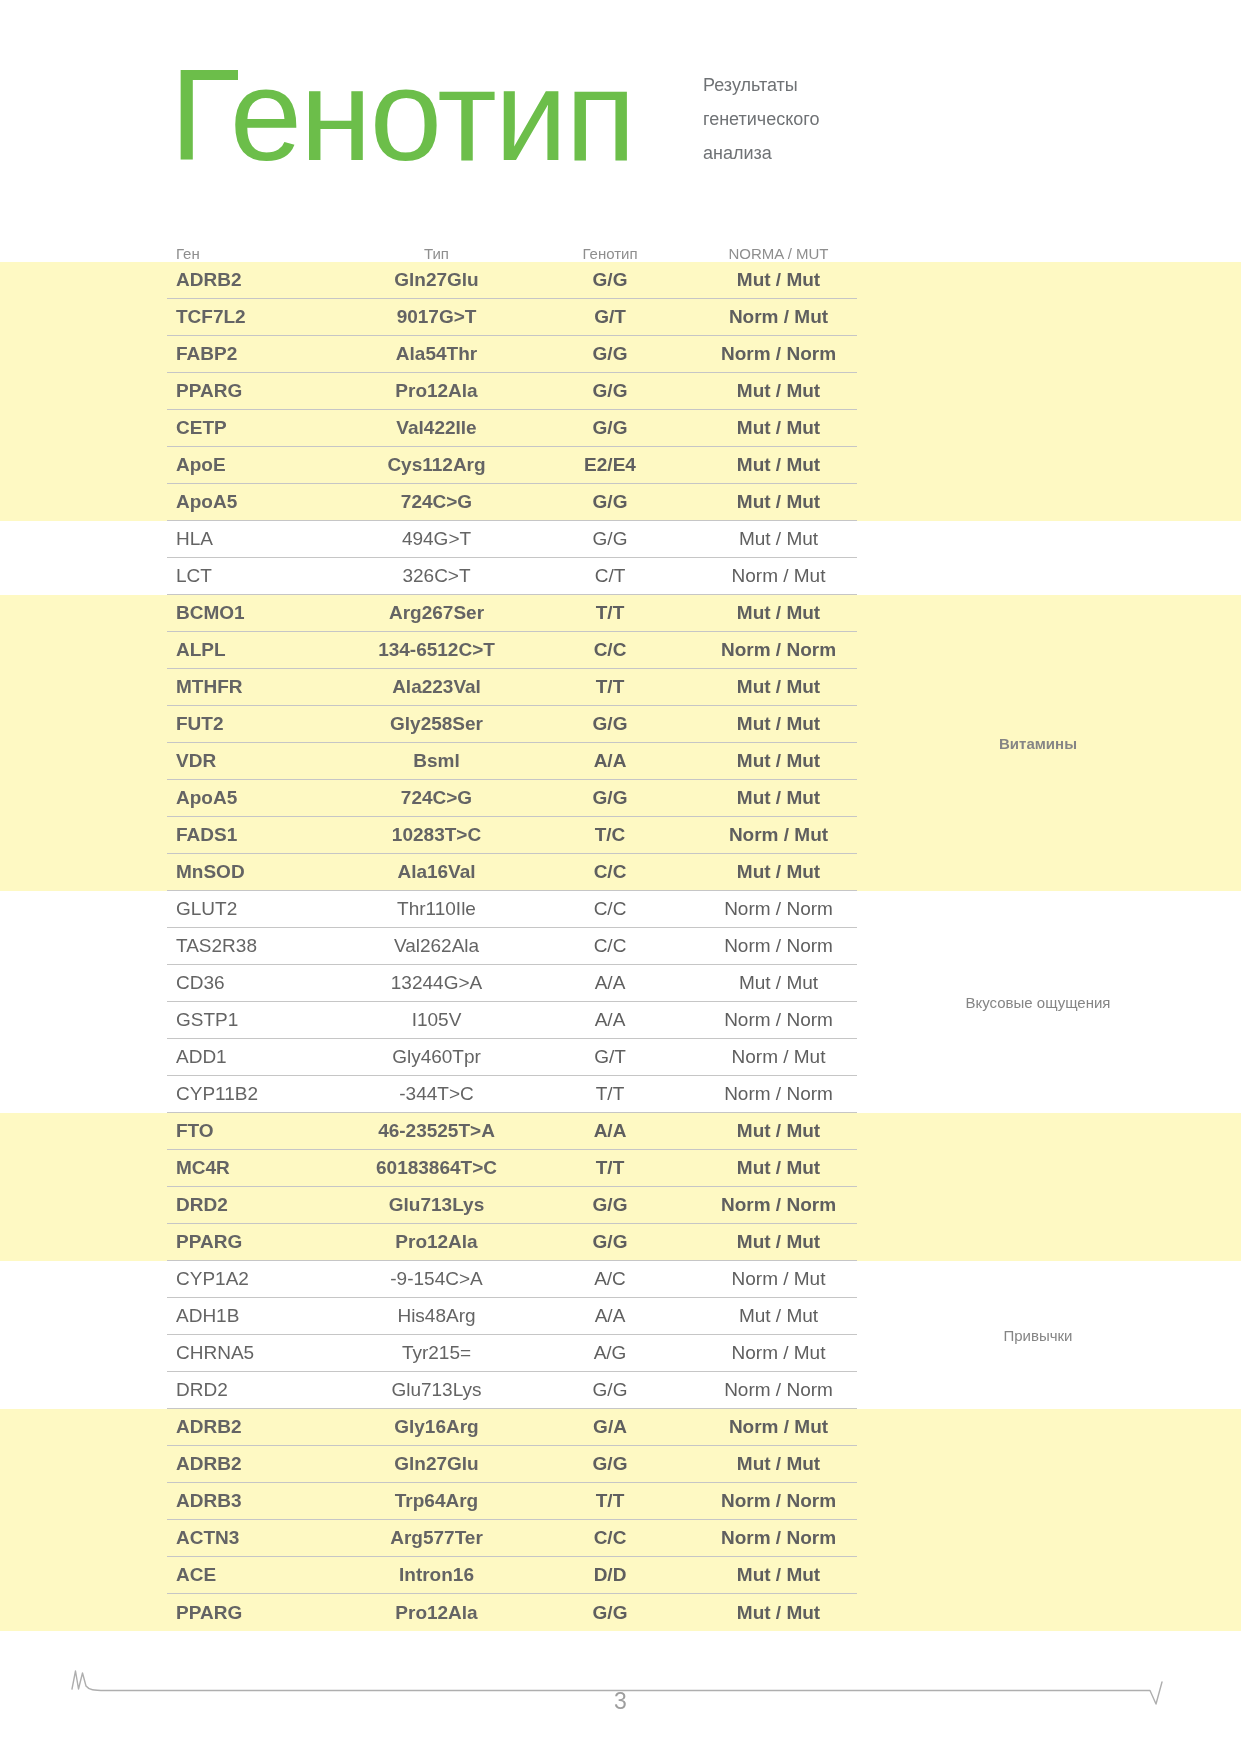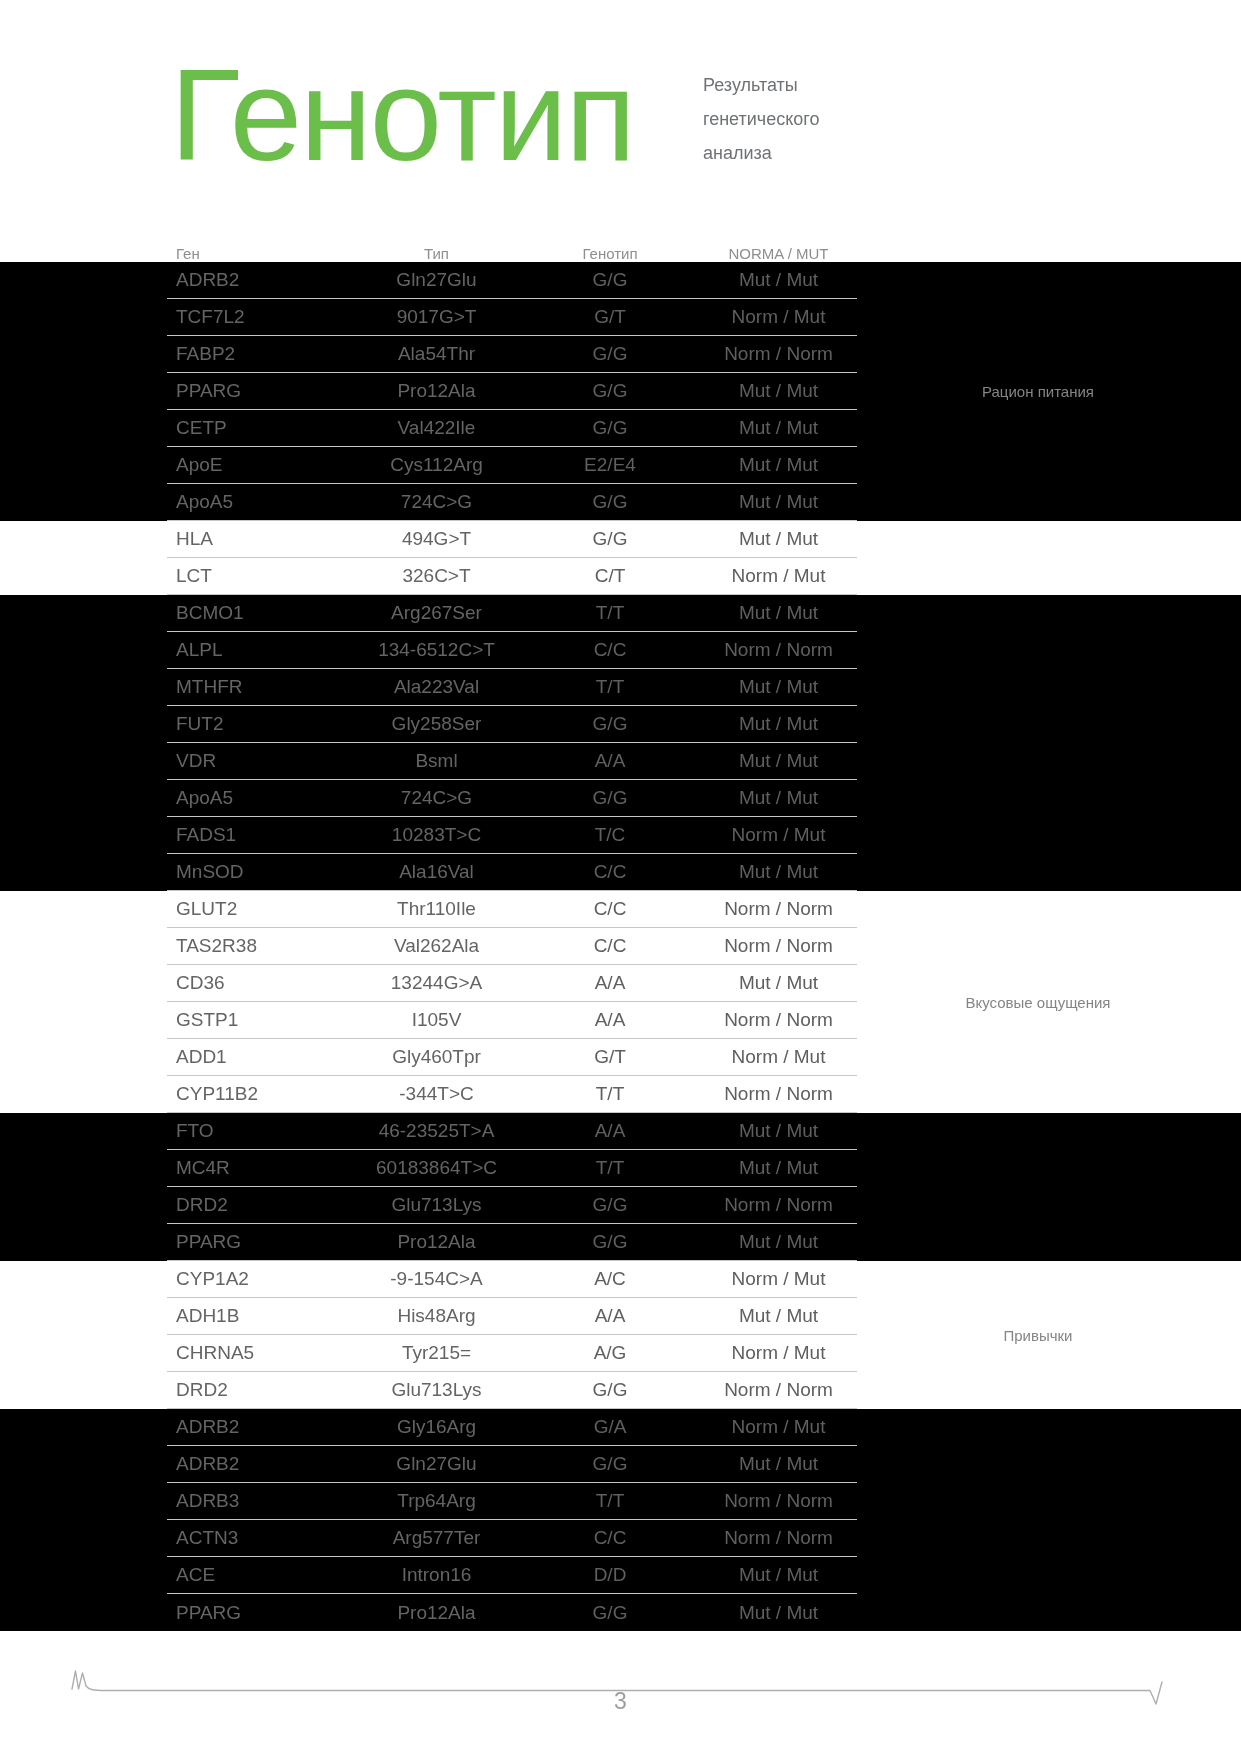--- a/index.html
+++ b/index.html
@@ -33,21 +33,21 @@
   
   .col-gene{width:186px;padding-left:9px;box-sizing:border-box;text-align:left;}
   .col-type{width:167px;text-align:center;}
   .col-genotype{width:180px;text-align:center;}
   .col-norma{width:157px;text-align:center;}
   
   .table-body{
     position:absolute;left:0;top:262px;width:1241px;
   }
   .section{position:relative;width:1241px;background:#ffffff;}
-  .section.shaded{background:#000000;}
+  .section.shaded{background:#fef9c3;font-weight:bold;}
   .rows{margin-left:167px;width:690px;}
   .row{
     height:37px;display:flex;align-items:center;
     border-bottom:1px solid #c6c6c6;
     box-sizing:border-box;
     font-size:19px;color:#646464;
   }
   .section:last-of-type .row:last-child{border-bottom:none;}
   .cell-genotype{color:#5f5f5f;}
   .cell-norma{color:#5f5f5f;}
@@ -128,21 +128,20 @@
     <div class="col-norma cell-norma">Mut / Mut</div>
   </div>
 
   <div class="row">
     <div class="col-gene cell-gene">ApoA5</div>
     <div class="col-type cell-type">724C&gt;G</div>
     <div class="col-genotype cell-genotype">G/G</div>
     <div class="col-norma cell-norma">Mut / Mut</div>
   </div>
 </div>
-    <div class="section-label">Рацион питания</div>
   </div>
 
   <div class="section">
     <div class="rows">
   <div class="row">
     <div class="col-gene cell-gene">HLA</div>
     <div class="col-type cell-type">494G&gt;T</div>
     <div class="col-genotype cell-genotype">G/G</div>
     <div class="col-norma cell-norma">Mut / Mut</div>
   </div>
@@ -207,20 +206,21 @@
     <div class="col-norma cell-norma">Norm / Mut</div>
   </div>
 
   <div class="row">
     <div class="col-gene cell-gene">MnSOD</div>
     <div class="col-type cell-type">Ala16Val</div>
     <div class="col-genotype cell-genotype">C/C</div>
     <div class="col-norma cell-norma">Mut / Mut</div>
   </div>
 </div>
+    <div class="section-label">Витамины</div>
   </div>
 
   <div class="section">
     <div class="rows">
   <div class="row">
     <div class="col-gene cell-gene">GLUT2</div>
     <div class="col-type cell-type">Thr110Ile</div>
     <div class="col-genotype cell-genotype">C/C</div>
     <div class="col-norma cell-norma">Norm / Norm</div>
   </div>

